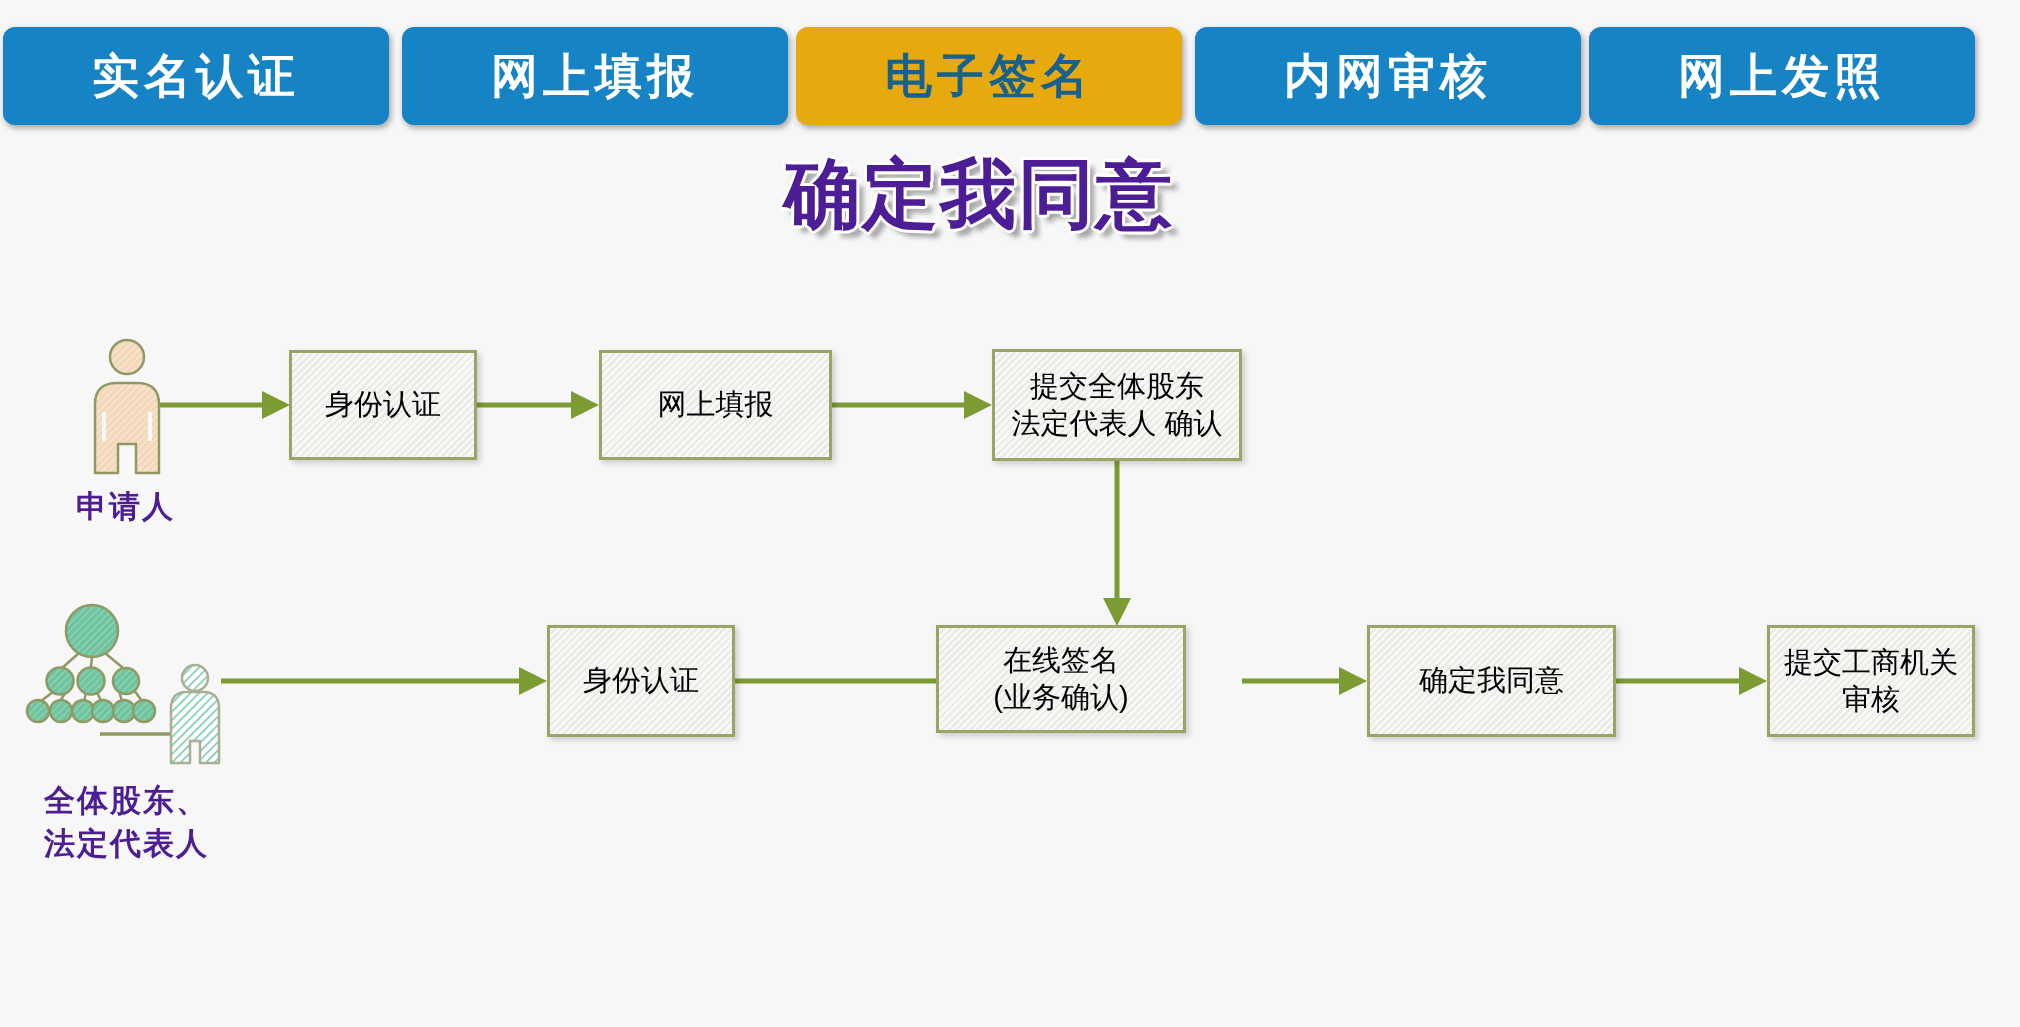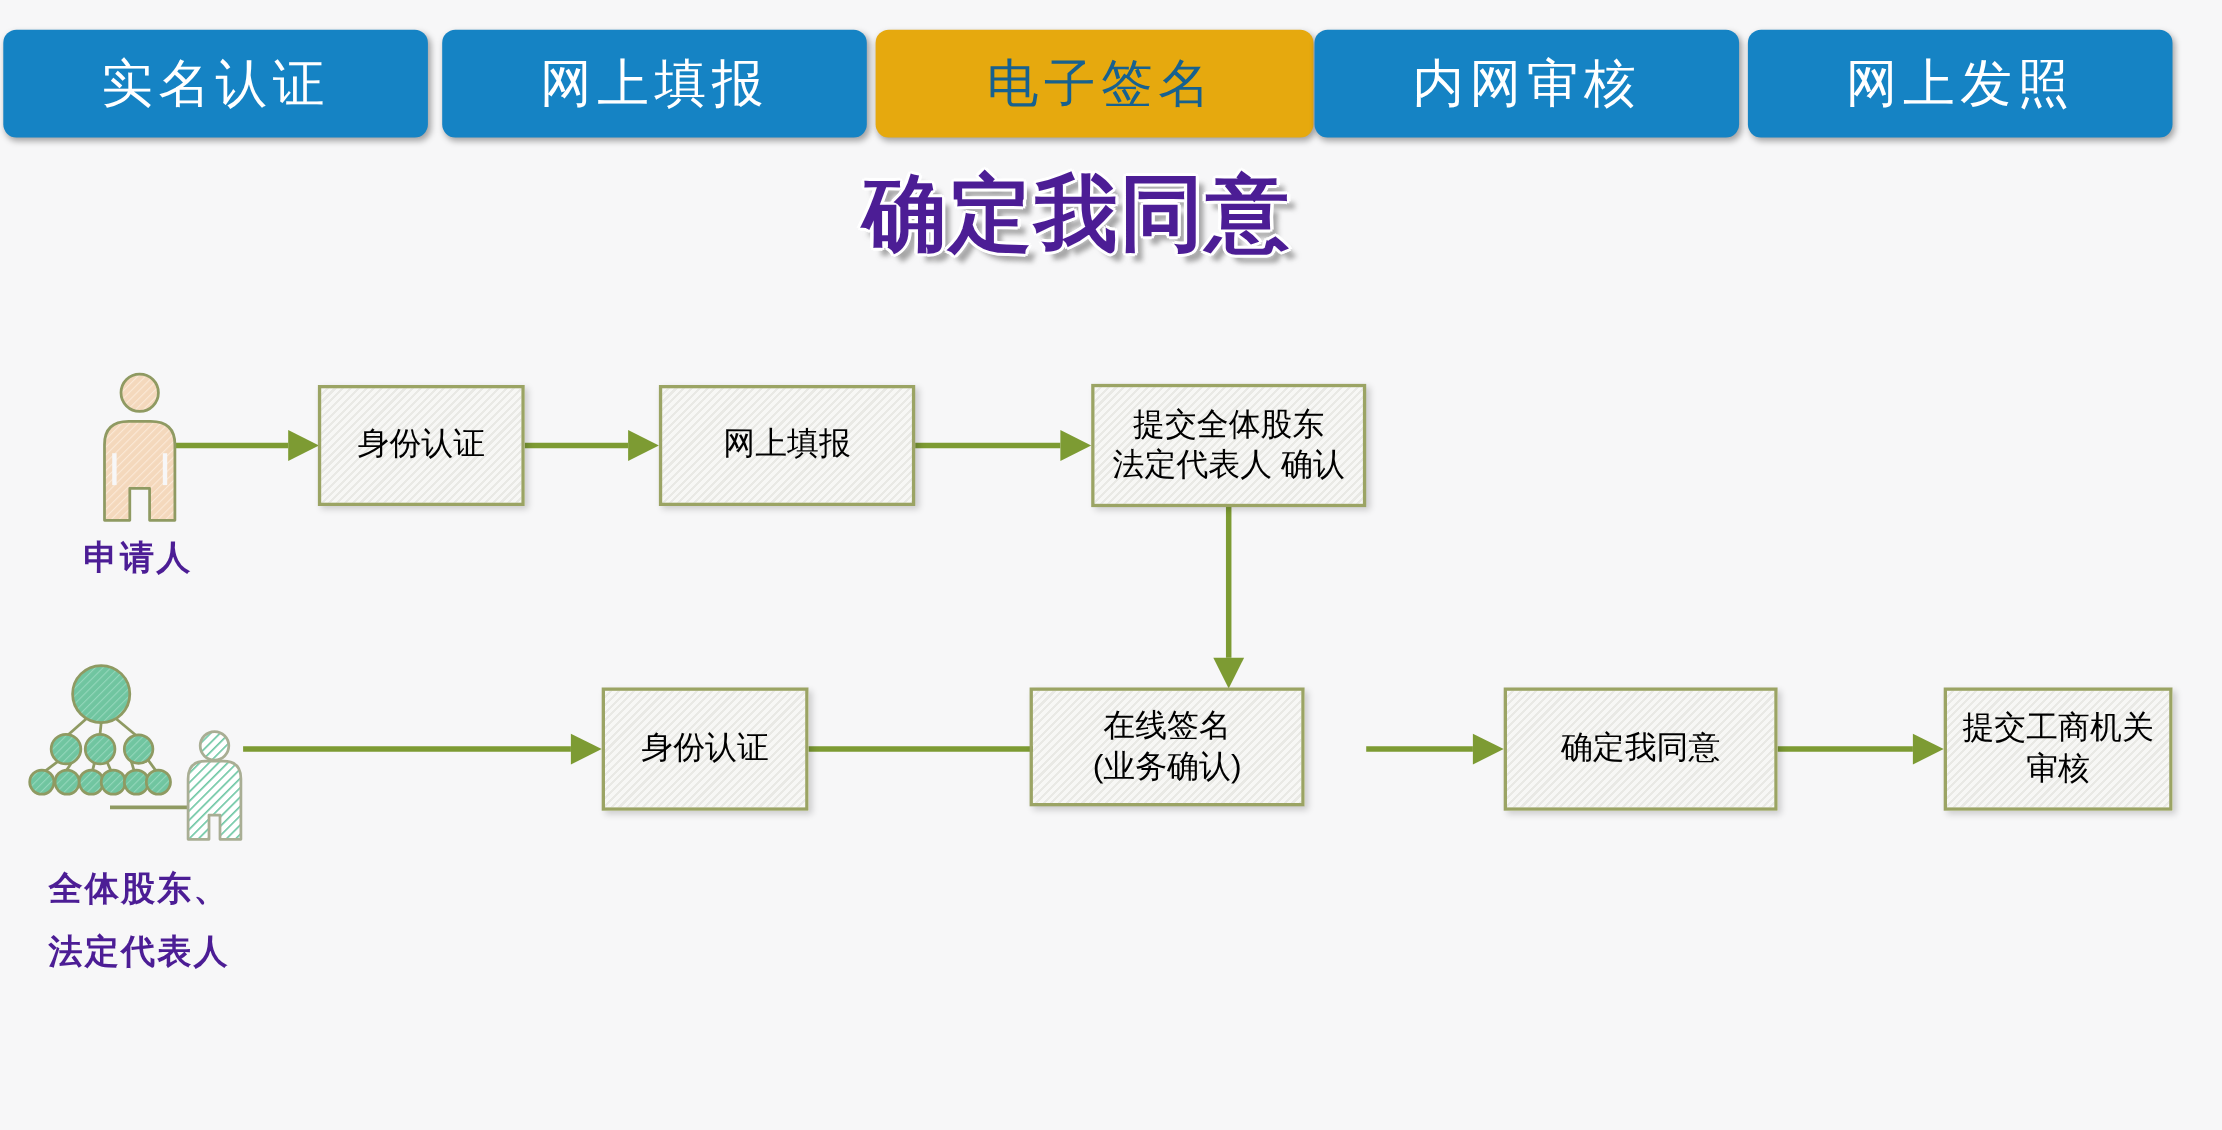--- a/index.html
+++ b/index.html
@@ -4,27 +4,27 @@
 <style>
   html,body{margin:0;padding:0;background:#f7f7f8;}
   .canvas{
     position:relative;width:2020px;height:1027px;background:#f7f7f8;
     font-family:"Liberation Sans", sans-serif;overflow:hidden;
   }
   
   .tab{
     position:absolute;top:27px;width:386px;height:98px;
     background:#1583c4;border-radius:12px;color:#ffffff;
-    font-weight:normal;font-size:47px;letter-spacing:5px;
+    font-weight:bold;font-size:47px;letter-spacing:5px;
     display:flex;align-items:center;justify-content:center;
     box-shadow:2px 3px 6px rgba(0,0,0,.35);cursor:pointer;
   }
   .tab.t1{left:3px}.tab.t2{left:402px}.tab.t3{left:796px}
   .tab.t4{left:1195px}.tab.t5{left:1589px}
-  .tab.active{background:#e6a90e;color:#17618f;padding-left:12px;}
+  .tab.active{background:#e6a90e;color:#17618f;}
   
   .page-title{
     position:absolute;top:144px;left:979px;transform:translateX(-50%);
     font-size:76px;font-weight:bold;color:#4c1d95;letter-spacing:2px;white-space:nowrap;
     text-shadow:
       3px 0 0 #fff,-3px 0 0 #fff,0 3px 0 #fff,0 -3px 0 #fff,
       2px 2px 0 #fff,-2px -2px 0 #fff,2px -2px 0 #fff,-2px 2px 0 #fff,
       7px 7px 5px rgba(110,110,110,.6);
   }
   
@@ -41,21 +41,21 @@
   .r2b1{left:547px;top:625px;width:188px;height:112px}
   .r2b2{left:936px;top:625px;width:250px;height:108px}
   .r2b3{left:1367px;top:625px;width:249px;height:112px}
   .r2b4{left:1767px;top:625px;width:208px;height:112px}
   
   .actor-label{
     position:absolute;font-weight:bold;color:#4c1d95;font-size:31px;
     white-space:pre-line;letter-spacing:2px;
   }
   .applicant-label{left:76px;top:486px;}
-  .shareholders-label{left:44px;top:779px;line-height:57px;}
+  .shareholders-label{left:44px;top:779px;line-height:43px;}
   svg.overlay{position:absolute;left:0;top:0;pointer-events:none;}
 </style>
 </head>
 <body>
 
 <div class="canvas">
 
   <div class="tabbar">
     <div class="tab t1">实名认证</div>
     <div class="tab t2">网上填报</div>

